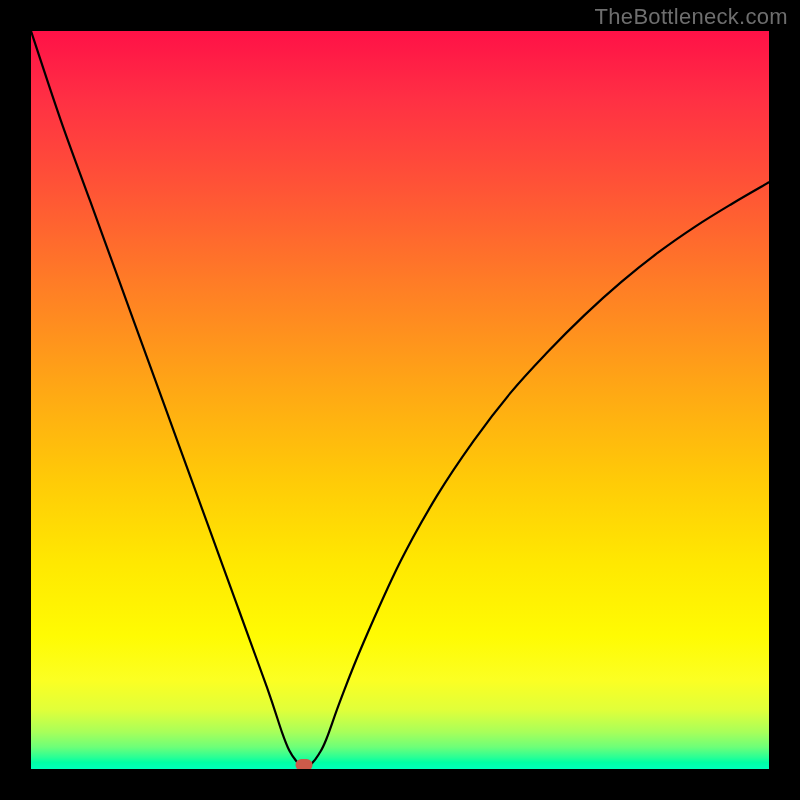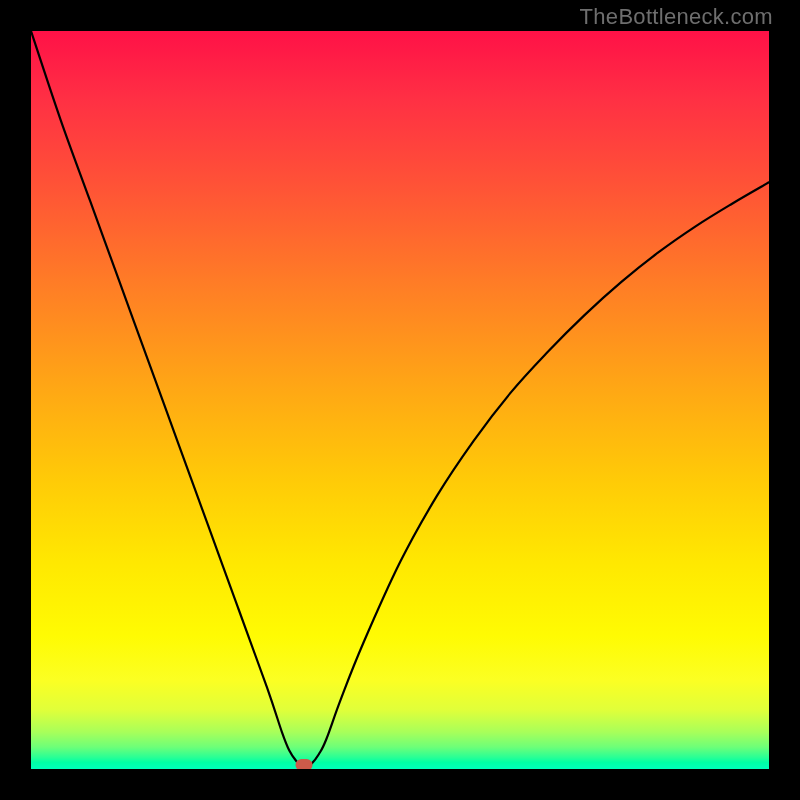--- a/index.html
+++ b/index.html
@@ -13,21 +13,21 @@
   }
   .frame {
     position: relative;
     width: 800px;
     height: 800px;
     background: #000000;
   }
   .watermark {
     position: absolute;
     top: 4px;
-    right: 27px;
+    right: 12px;
     color: #6e6e6e;
     font-size: 22px;
     font-weight: 500;
     letter-spacing: 0.3px;
     z-index: 400;
     user-select: none;
   }
   .plot-area {
     position: absolute;
     left: 31px;

